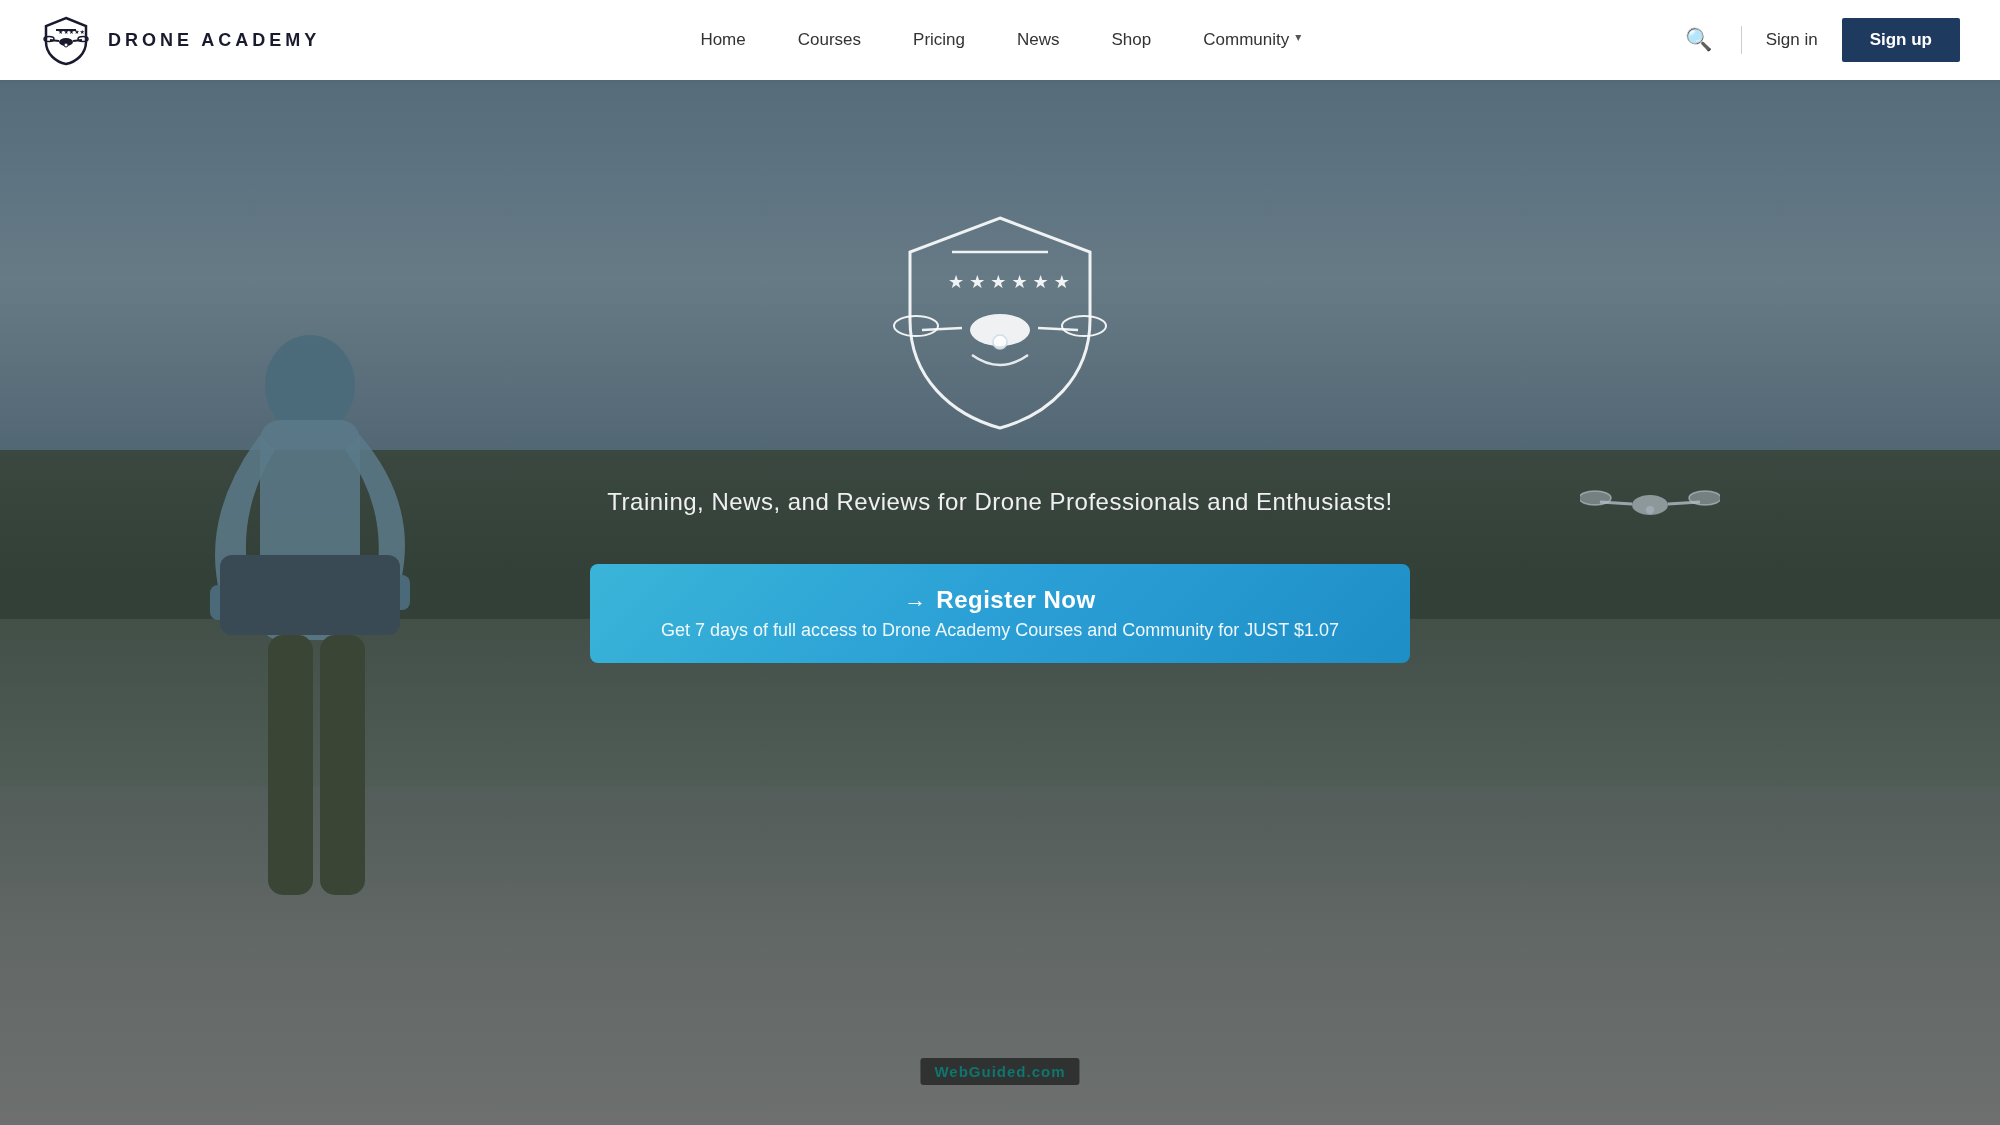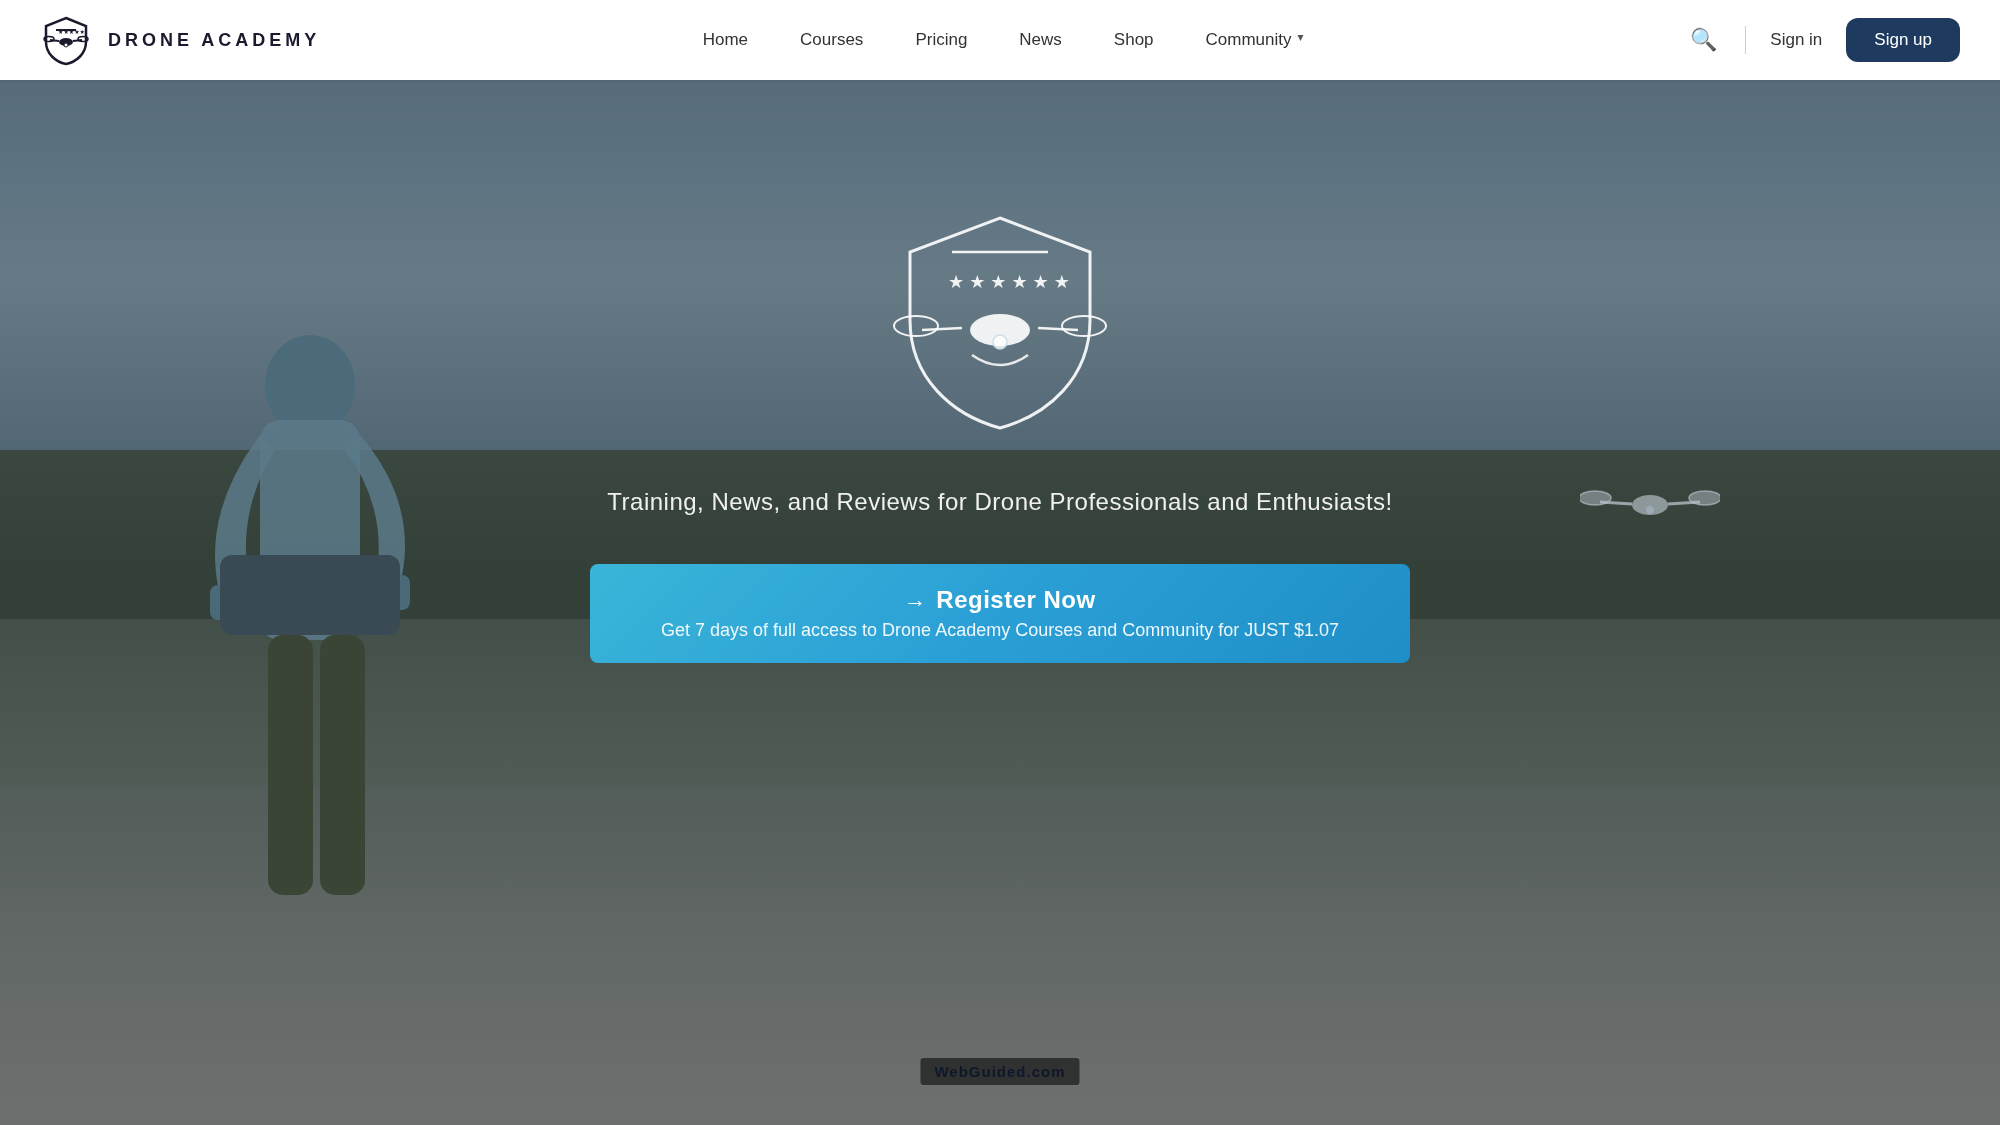--- a/index.html
+++ b/index.html
@@ -78,24 +78,24 @@
       font-size: 17px;
       color: #333;
       font-weight: 500;
       cursor: pointer;
       text-decoration: none;
     }
     .signup-btn {
       background: #1e3a5f;
       color: #fff;
       border: none;
-      border-radius: 12px;
+      border-radius: 2px;
       padding: 12px 28px;
       font-size: 17px;
-      font-weight: 400;
+      font-weight: 700;
       cursor: pointer;
     }
 
     
     .hero {
       position: relative;
       width: 2000px;
       height: 1125px;
       overflow: hidden;
     }
@@ -222,21 +222,21 @@
     }
 
     
     .watermark {
       position: absolute;
       bottom: 40px;
       left: 50%;
       transform: translateX(-50%);
       z-index: 10;
       background: rgba(30,30,30,0.75);
-      color: #0f172a;
+      color: #0f766e;
       font-size: 15px;
       font-weight: 600;
       padding: 5px 14px;
       border-radius: 3px;
       letter-spacing: 1px;
     }
 
     
     .drone-small {
       position: absolute;

